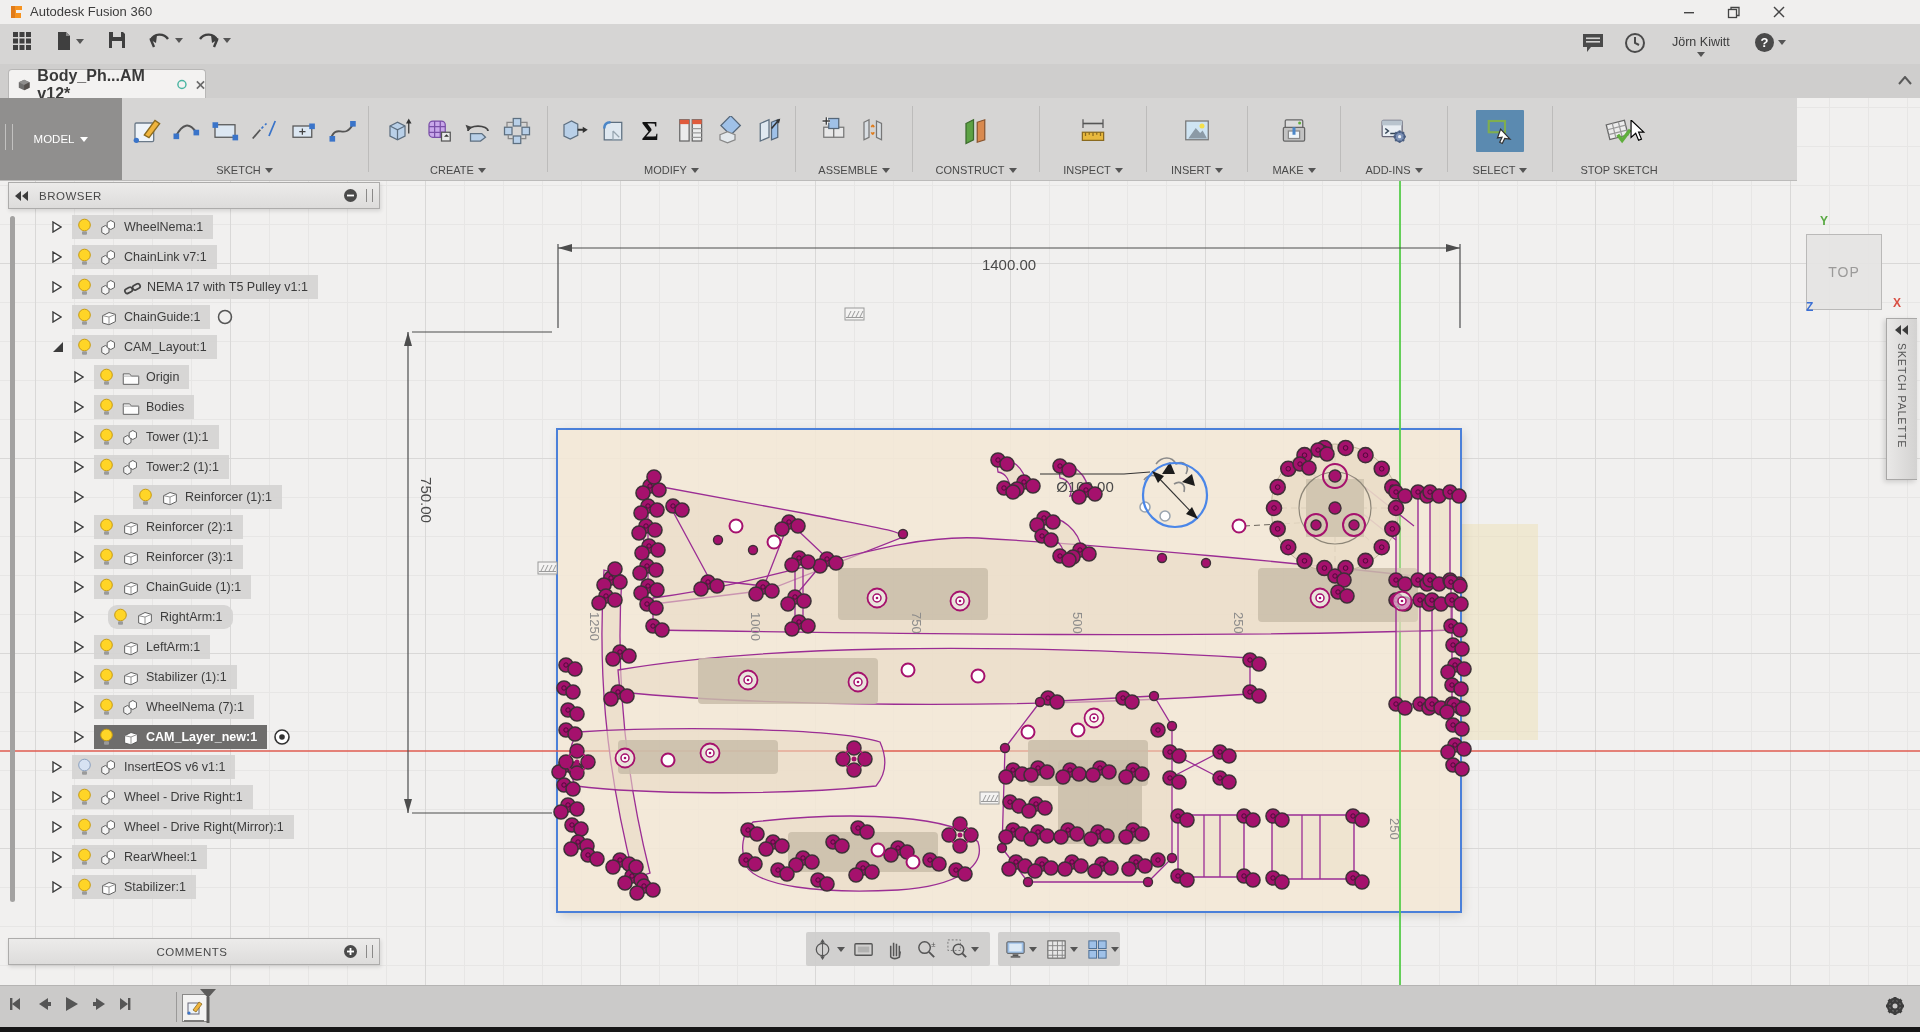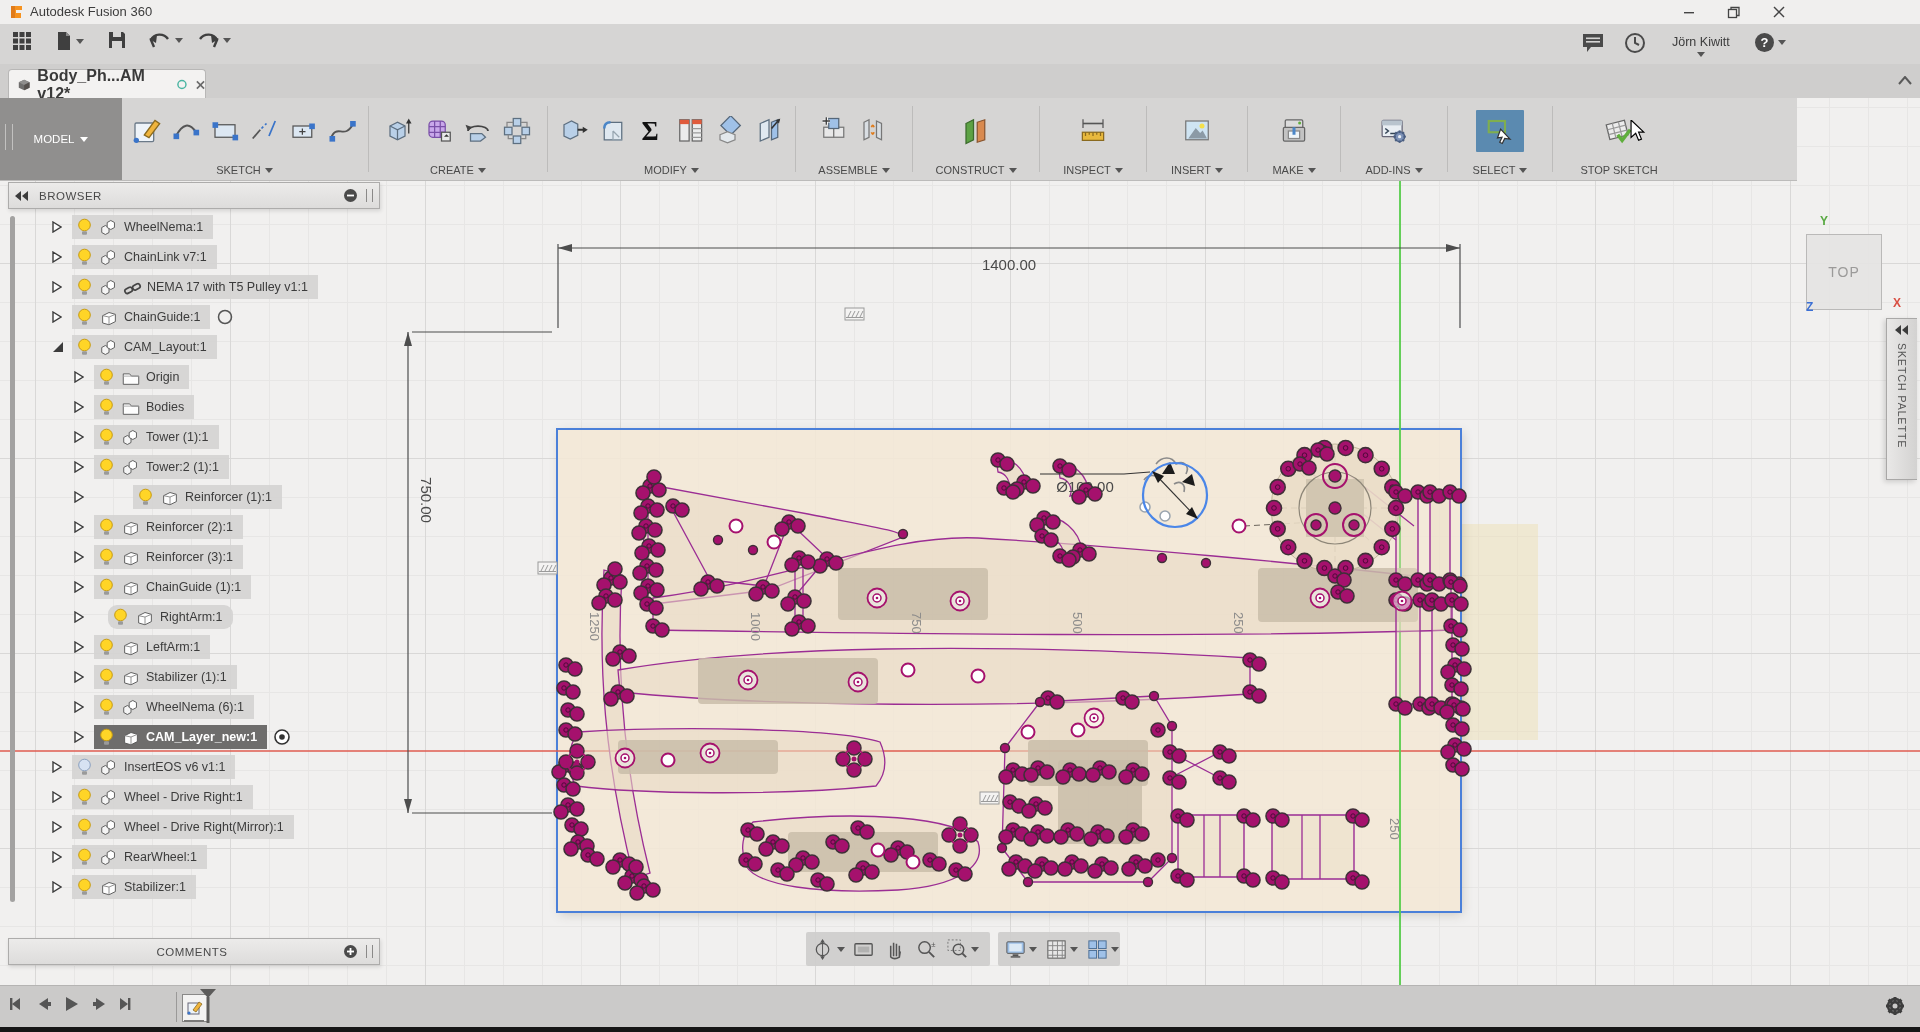--- a/index.html
+++ b/index.html
@@ -1026,21 +1026,21 @@
       </span>
       <span class="strip" style="left: 86px;">
         <svg width="17" height="20" viewBox="0 0 17 20">
           <circle cx="8.5" cy="8" r="5.8" fill="#ffd527" stroke="#c89b10"></circle>
           <rect x="6" y="14.2" width="5" height="3.6" rx="1" fill="#9a9a9a"></rect>
         </svg>
         <svg width="20" height="19" viewBox="0 0 22 20" style="margin-left:6px">
           <path d="M3 10 l4-2.2 4 2.2 v5.5 l-4 2.2 -4-2.2 Z" fill="#f4f4f4" stroke="#555"></path>
           <path d="M9 4.5 l4-2.2 4 2.2 v5.5 l-4 2.2 -4-2.2 Z" fill="#ffffff" stroke="#555"></path>
         </svg>
-        <span class="blabel">WheelNema (6):1</span>
+        <span class="blabel">WheelNema (7):1</span>
       </span>
     </div>
     <div class="brow">
       <span class="arrow" style="left: 66px;">
         <svg width="10" height="12" viewBox="0 0 10 12">
           <polygon points="1,1 9,6 1,11" fill="#fcfcfc" stroke="#3c3c3c" stroke-width="1.4"></polygon>
         </svg>
       </span>
       <span class="strip sel" style="left: 86px;">
         <svg width="17" height="20" viewBox="0 0 17 20">

